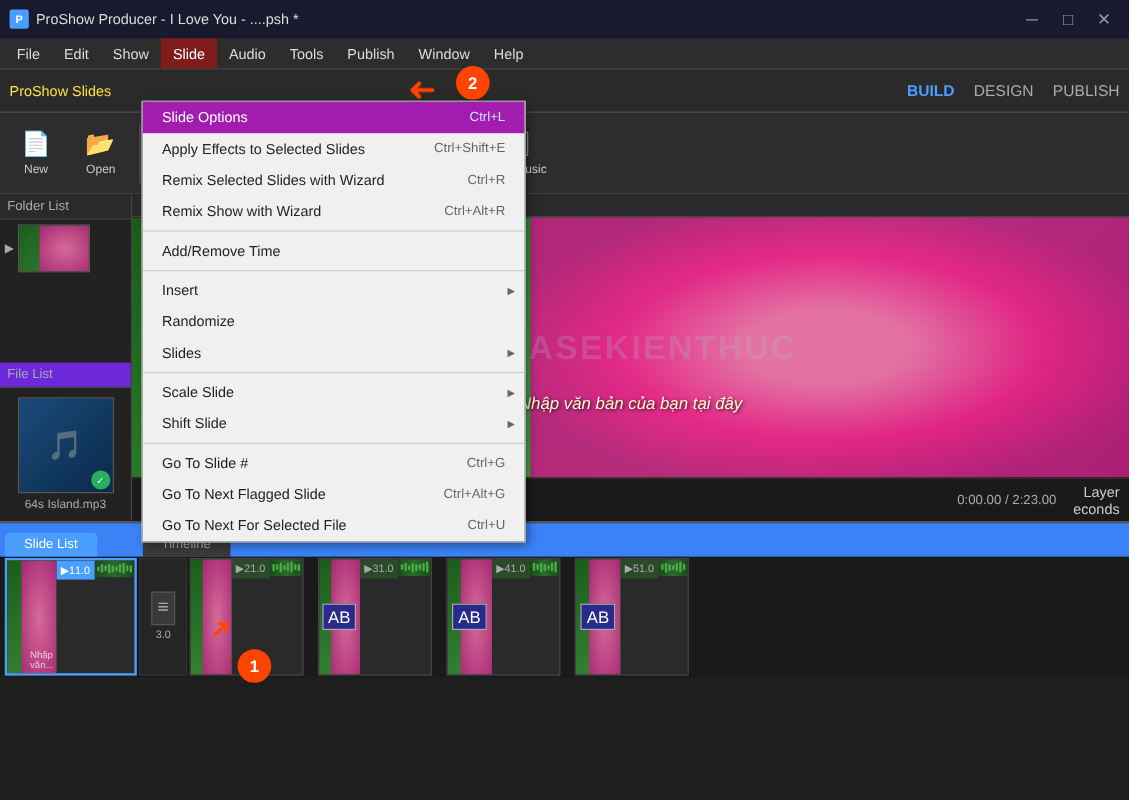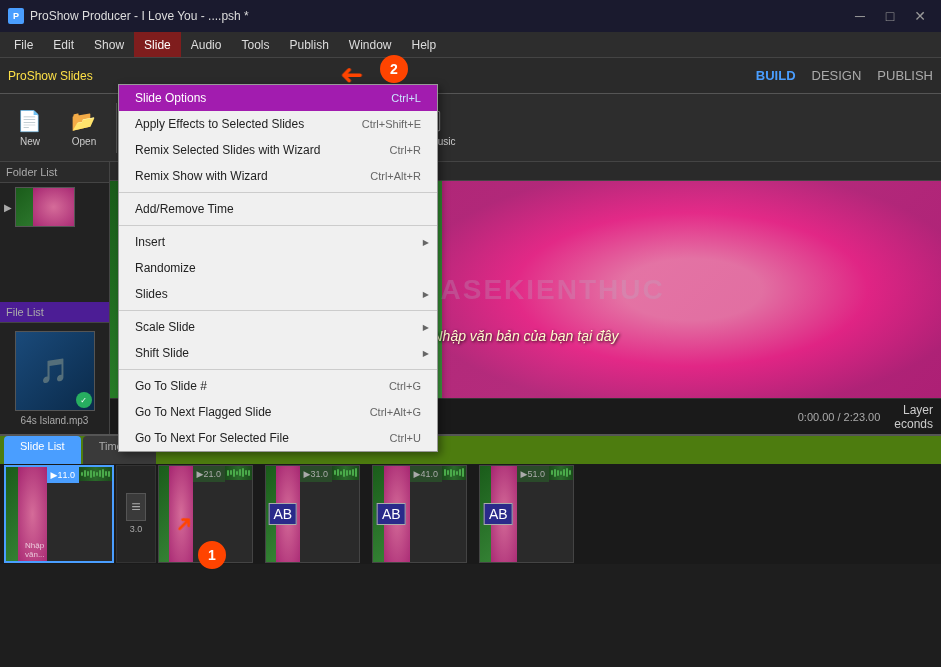--- a/index.html
+++ b/index.html
@@ -102,21 +102,21 @@
     .sidebar-content {
       flex: 1;
       background: #222;
       position: relative;
     }
     .file-list-header {
       padding: 4px 6px;
       font-size: 11px;
       color: #aaa;
       border-bottom: 1px solid #444;
-      background: #4c1d95;
+      background: #6d28d9;
     }
     .file-list-content {
       padding: 8px;
       display: flex;
       flex-direction: column;
       align-items: center;
     }
     .file-thumb {
       width: 80px;
       height: 80px;
@@ -222,22 +222,24 @@
     .bottom-area {
       height: 130px;
       background: #1a1a1a;
       border-top: 2px solid #555;
       display: flex;
       flex-direction: column;
     }
     .bottom-tabs {
       display: flex;
       height: 28px;
-      background: #4d7c0f;
+      background: #3b82f6;
+      align-items: flex-end;
       padding: 0 4px;
+      gap: 36px;
     }
     .bottom-tab {
       padding: 4px 16px;
       font-size: 11px;
       cursor: pointer;
       color: #aaa;
       border-top-left-radius: 4px;
       border-top-right-radius: 4px;
       margin-right: 2px;
     }

